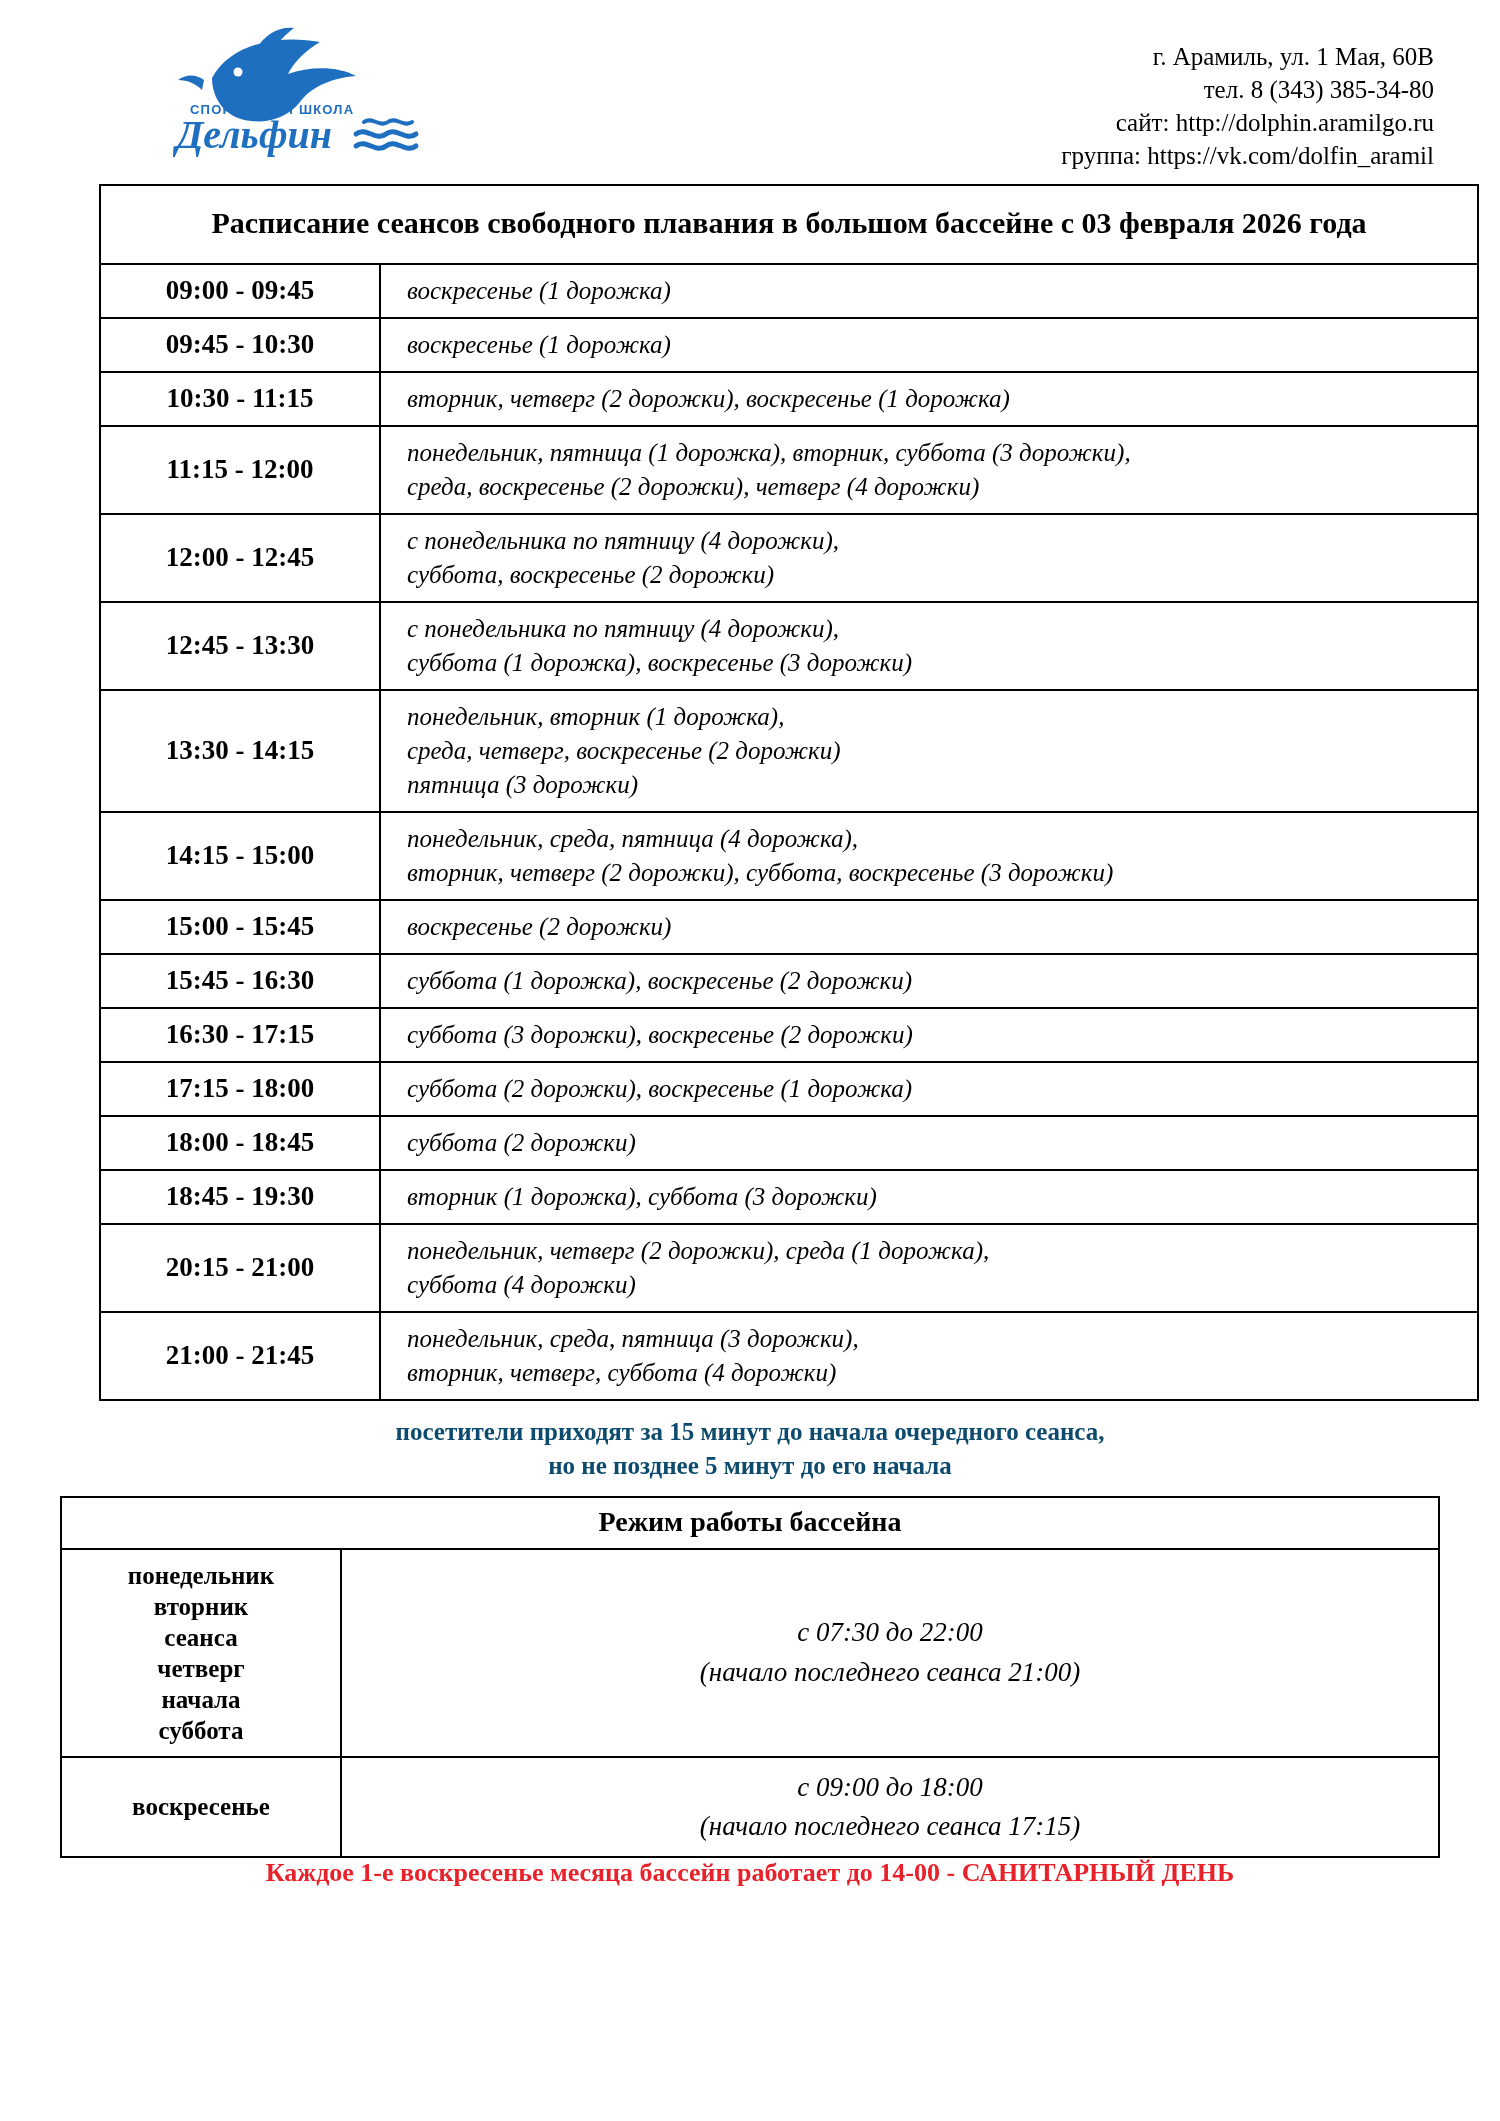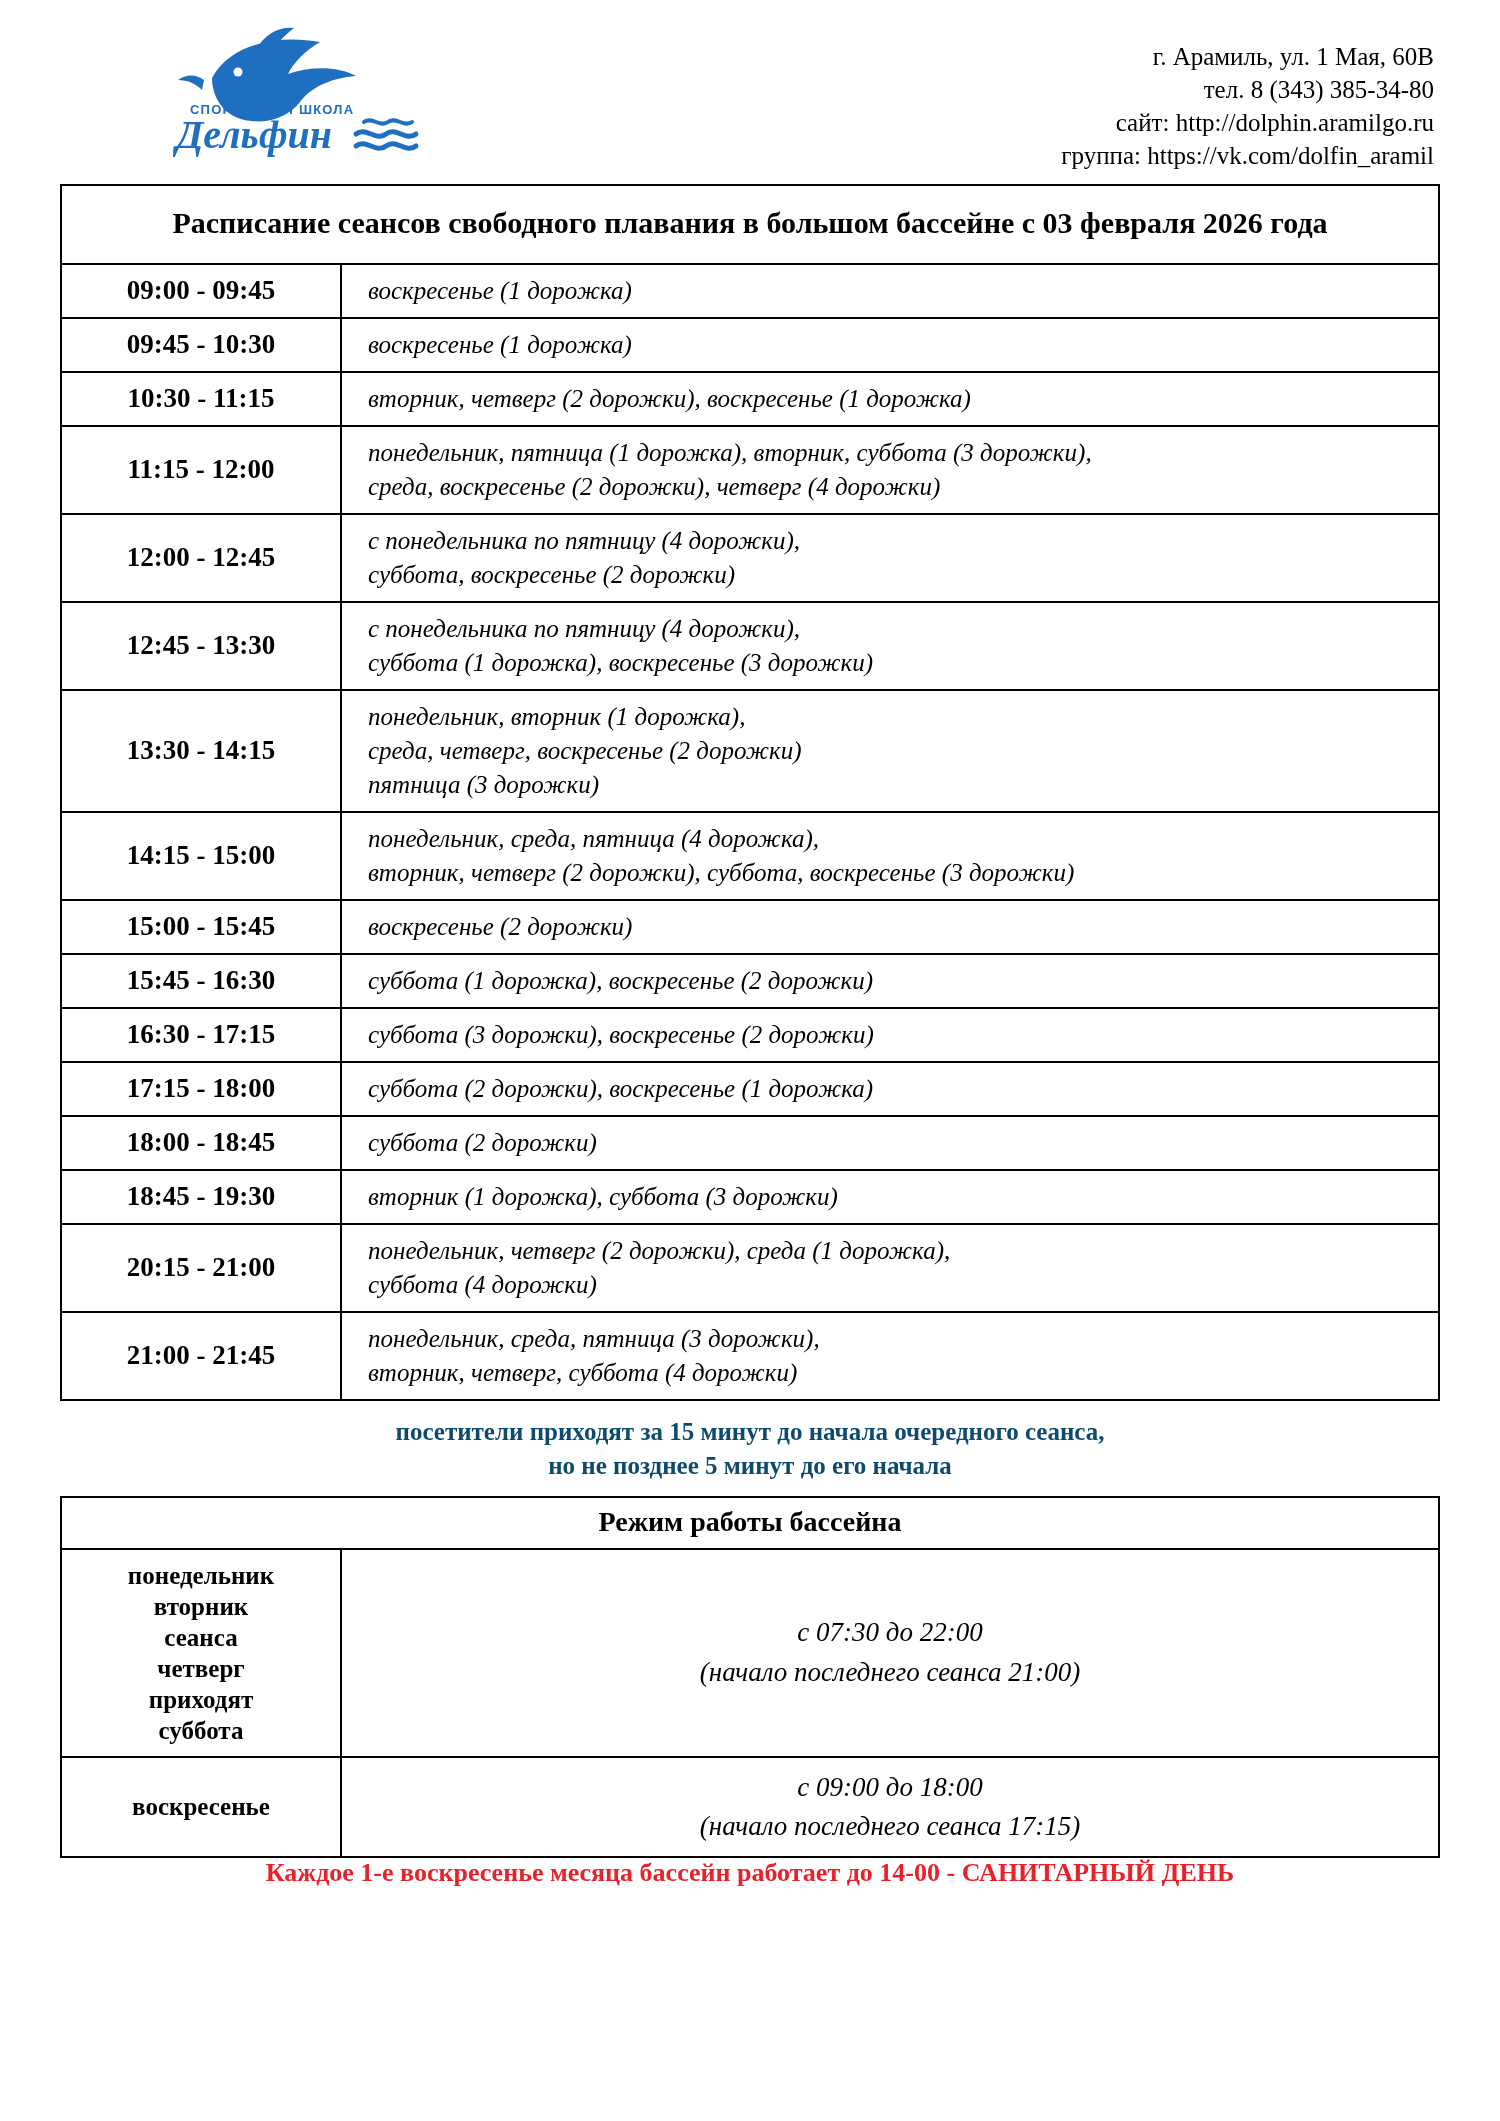--- a/index.html
+++ b/index.html
@@ -49,20 +49,21 @@
     padding-right: 6px;
     white-space: nowrap;
   }
 
   
   table.sched {
     width: 100%;
     border-collapse: collapse;
     table-layout: fixed;
     margin-top: 2px;
+    margin-left: 39px;
   }
   table.sched td, table.sched th {
     border: 2px solid #000000;
     vertical-align: middle;
   }
   .title-cell {
     text-align: center;
     font-weight: bold;
     font-size: 30px;
     line-height: 1.42;
@@ -304,21 +305,21 @@
     <tbody>
       <tr>
         <td class="hours-title" colspan="2">Режим работы бассейна</td>
       </tr>
       <tr>
         <td class="days-cell">
           <span class="ln">понедельник</span>
           <span class="ln">вторник</span>
           <span class="ln">сеанса</span>
           <span class="ln">четверг</span>
-          <span class="ln">приходят</span>
+          <span class="ln">начала</span>
           <span class="ln">суббота</span>
         </td>
         <td class="hours-val">
           <span class="ln">с 07:30 до 22:00</span>
           <span class="ln">(начало последнего сеанса 21:00)</span>
         </td>
       </tr>
       <tr>
         <td class="days-cell">
           <span class="ln">воскресенье</span>

